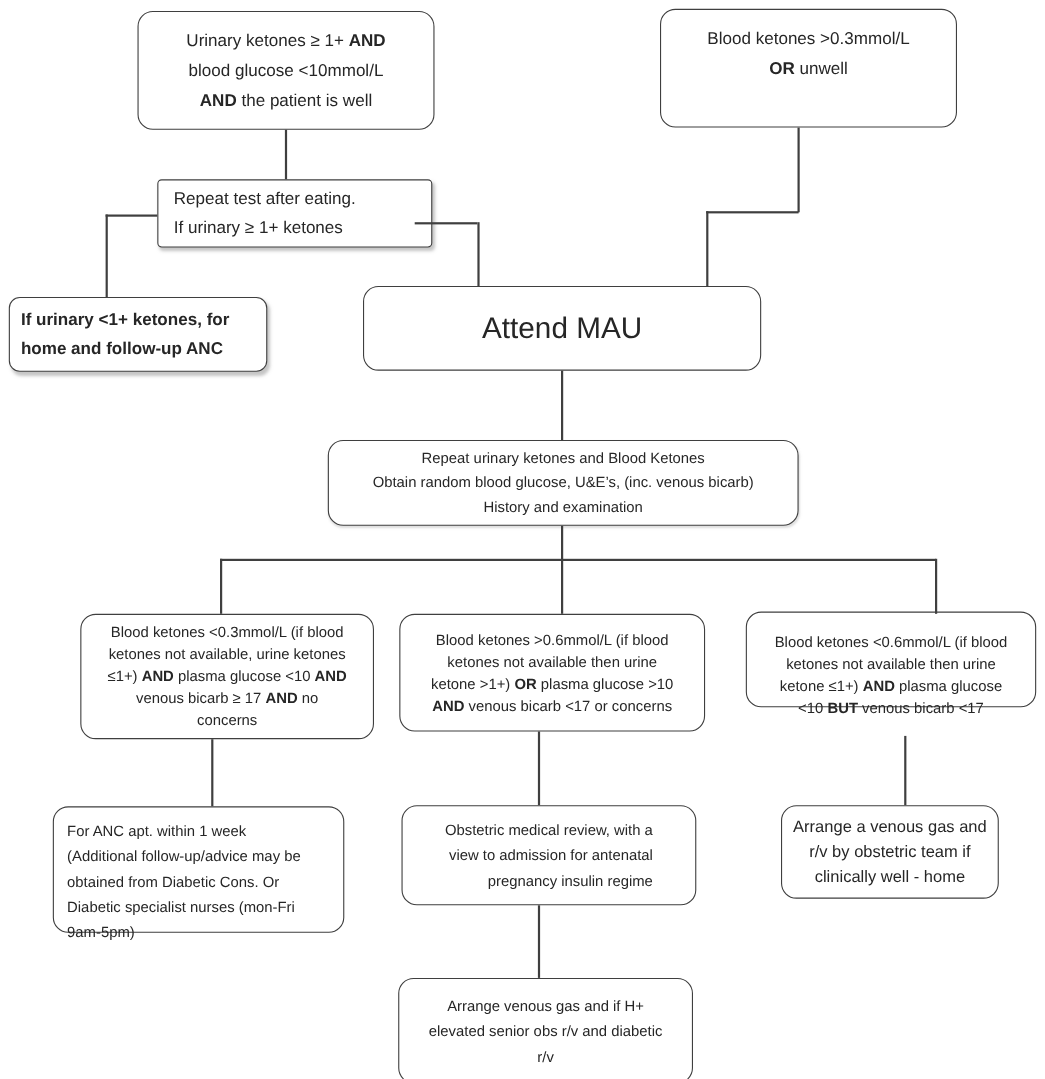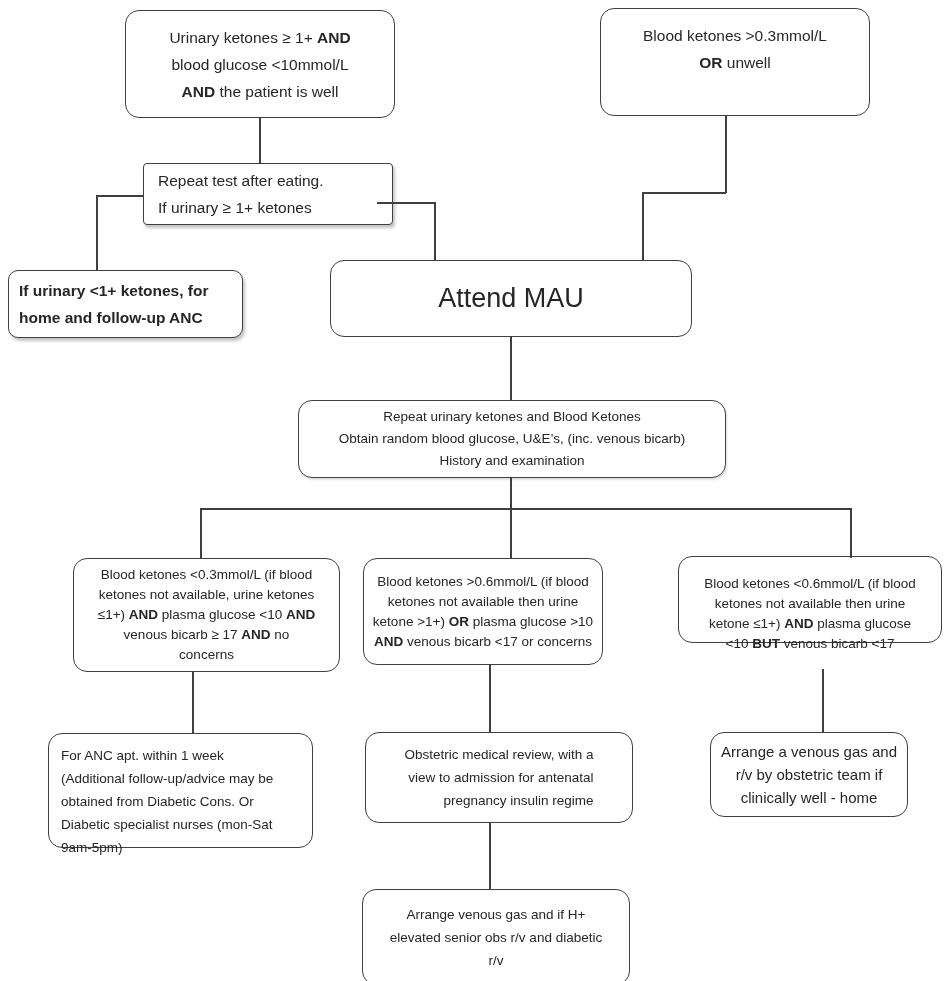--- a/index.html
+++ b/index.html
@@ -32,21 +32,21 @@
   .v { width: 1.5px; }
   .h { height: 1.5px; }
 
   .n1  { left:125px; top:10px;  width:270px; height:108px; }
   .n2  { left:600px; top:8px;   width:270px; height:108px; align-items:flex-start; padding-top:13px; }
   .n3  { left:143px; top:163px; width:250px; height:62px;  justify-content:flex-start; text-align:left; padding-left:14px; border-radius:4px; box-shadow:2px 3px 3px rgba(140,140,140,0.5); }
   .n4  { left:8px;   top:270px; width:235px; height:68px;  justify-content:flex-start; text-align:left; padding-left:10px; border-radius:10px; box-shadow:2px 3px 3px rgba(140,140,140,0.5);font-weight:bold; }
   .n5  { left:330px; top:260px; width:362px; height:77px;  font-size:27px; }
   .n6  { left:298px; top:400px; width:428px; height:78px;  font-size:13.5px; line-height:22px; box-shadow:1px 2px 2px rgba(160,160,160,0.35); }
   .n7  { left:60px;  top:558px; width:267px; height:114px; font-size:13.5px; line-height:20px;margin-left:13px; }
-  .n8  { left:363px; top:558px; width:240px; height:107px; font-size:13.5px; line-height:20px; }
+  .n8  { left:363px; top:558px; width:278px; height:107px; font-size:13.5px; line-height:20px; }
   .n9  { left:678px; top:556px; width:264px; height:87px; font-size:13.5px; line-height:20px; align-items:flex-start; padding-top:17px; }
   .n10 { left:48px;  top:733px; width:265px; height:115px; font-size:13.5px; line-height:23px; align-items:flex-start; justify-content:flex-start; text-align:left; padding:10px 12px; }
   .n11 { left:365px; top:732px; width:268px; height:91px;  font-size:13.5px; line-height:23px;text-align:right; }
   .n12 { left:710px; top:732px; width:198px; height:85px;  font-size:15px; line-height:23px; }
   .n13 { left:362px; top:889px; width:268px; height:96px;  font-size:13.5px; line-height:23px; }
 </style>
 </head>
 <body>
 
 <div class="canvas">
@@ -101,21 +101,21 @@
     <span class="txt"><span>Blood ketones &lt;0.6mmol/L (if blood
 ketones not available then urine
 ketone ≤1+) </span><span class="b">AND</span><span> plasma glucose
 &lt;10 </span><span class="b">BUT</span><span> venous bicarb &lt;17</span></span>
   </div>
 
   <div class="node n10">
     <span class="txt"><span>For ANC apt. within 1 week
 (Additional follow-up/advice may be
 obtained from Diabetic Cons. Or
-Diabetic specialist nurses (mon-Sat
+Diabetic specialist nurses (mon-Fri
 9am-5pm)</span></span>
   </div>
 
   <div class="node n11">
     <span class="txt"><span>Obstetric medical review, with a
 view to admission for antenatal
 pregnancy insulin regime</span></span>
   </div>
 
   <div class="node n12">

